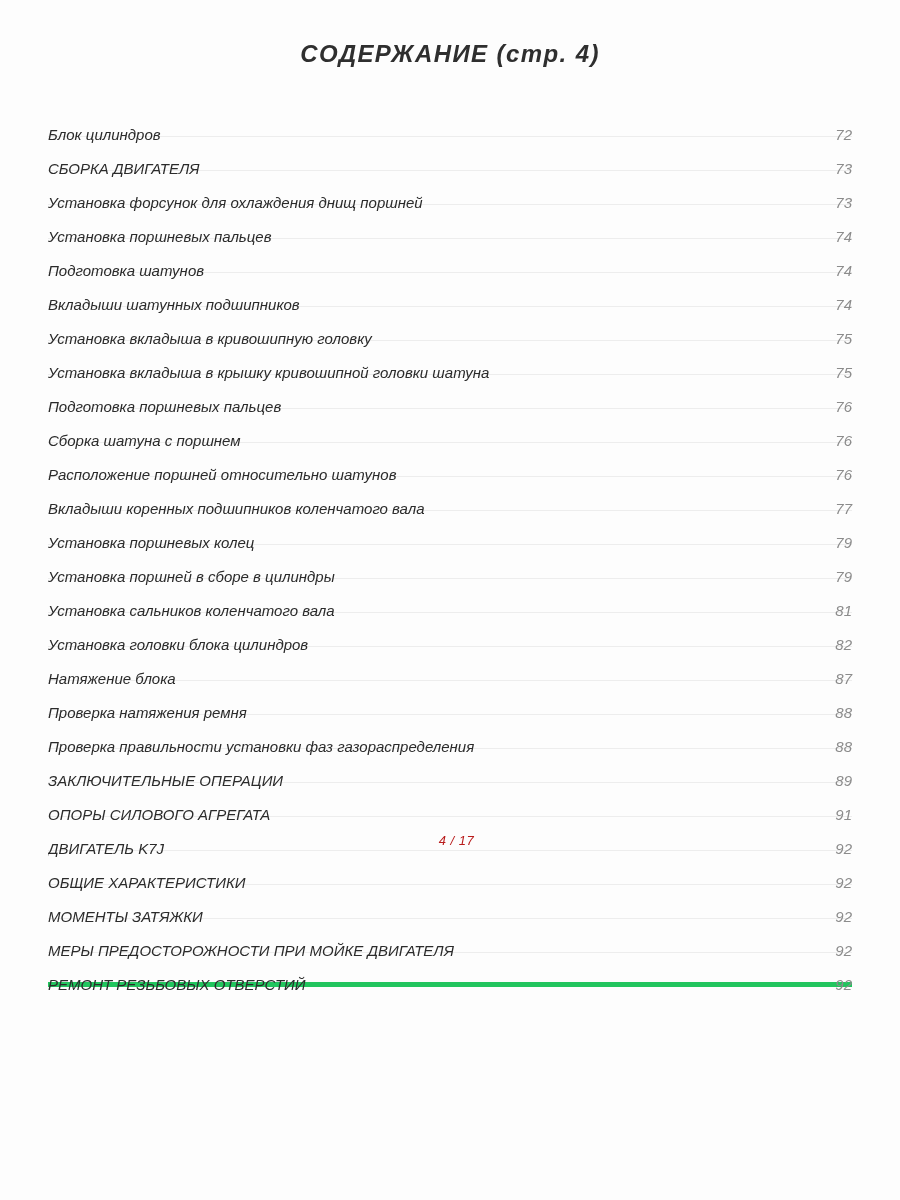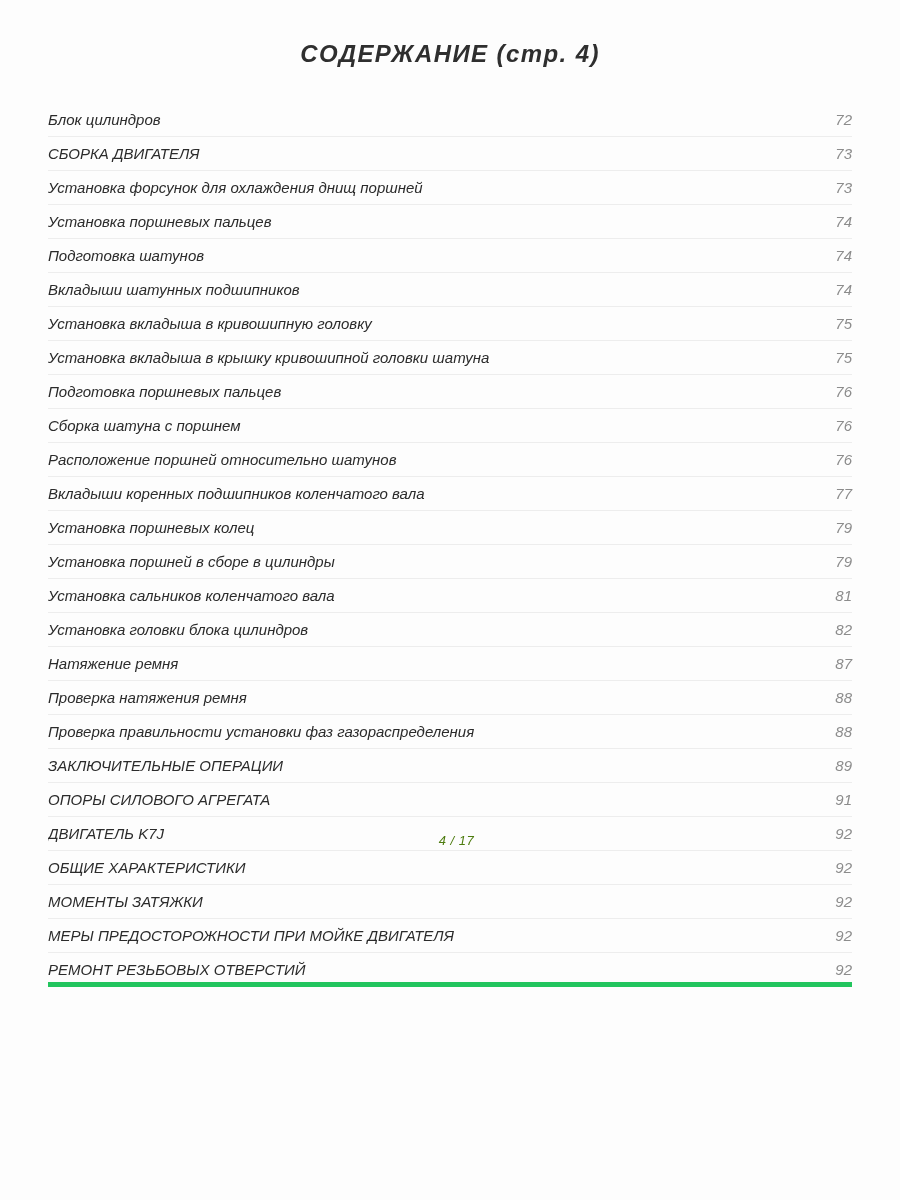--- a/index.html
+++ b/index.html
@@ -79,31 +79,32 @@
     padding-right: 18px;
   }
 
   .toc-page {
     font-size: 15px;
     line-height: 34px;
     color: #8c8c8c;
     flex: 0 0 auto;
     text-align: right;
     min-width: 26px;
+    margin-top: 15px;
   }
 
   
   .footer {
     position: absolute;
     left: 13px;
     right: 0;
     bottom: 44px;
     text-align: center;
     font-size: 13px;
-    color: #4d7c0f;
+    color: #b91c1c;
     letter-spacing: 0.5px;
   }
 </style>
 </head>
 <body>
 
 <div class="page">
 
   <h1 class="page-title">СОДЕРЖАНИЕ (стр. 4)</h1>
 
@@ -168,21 +169,21 @@
       </li>
       <li class="toc-row">
         <span class="toc-label">Установка сальников коленчатого вала</span>
         <span class="toc-page">81</span>
       </li>
       <li class="toc-row">
         <span class="toc-label">Установка головки блока цилиндров</span>
         <span class="toc-page">82</span>
       </li>
       <li class="toc-row">
-        <span class="toc-label">Натяжение ремня</span>
+        <span class="toc-label">Натяжение блока</span>
         <span class="toc-page">87</span>
       </li>
       <li class="toc-row">
         <span class="toc-label">Проверка натяжения ремня</span>
         <span class="toc-page">88</span>
       </li>
       <li class="toc-row">
         <span class="toc-label">Проверка правильности установки фаз газораспределения</span>
         <span class="toc-page">88</span>
       </li>

